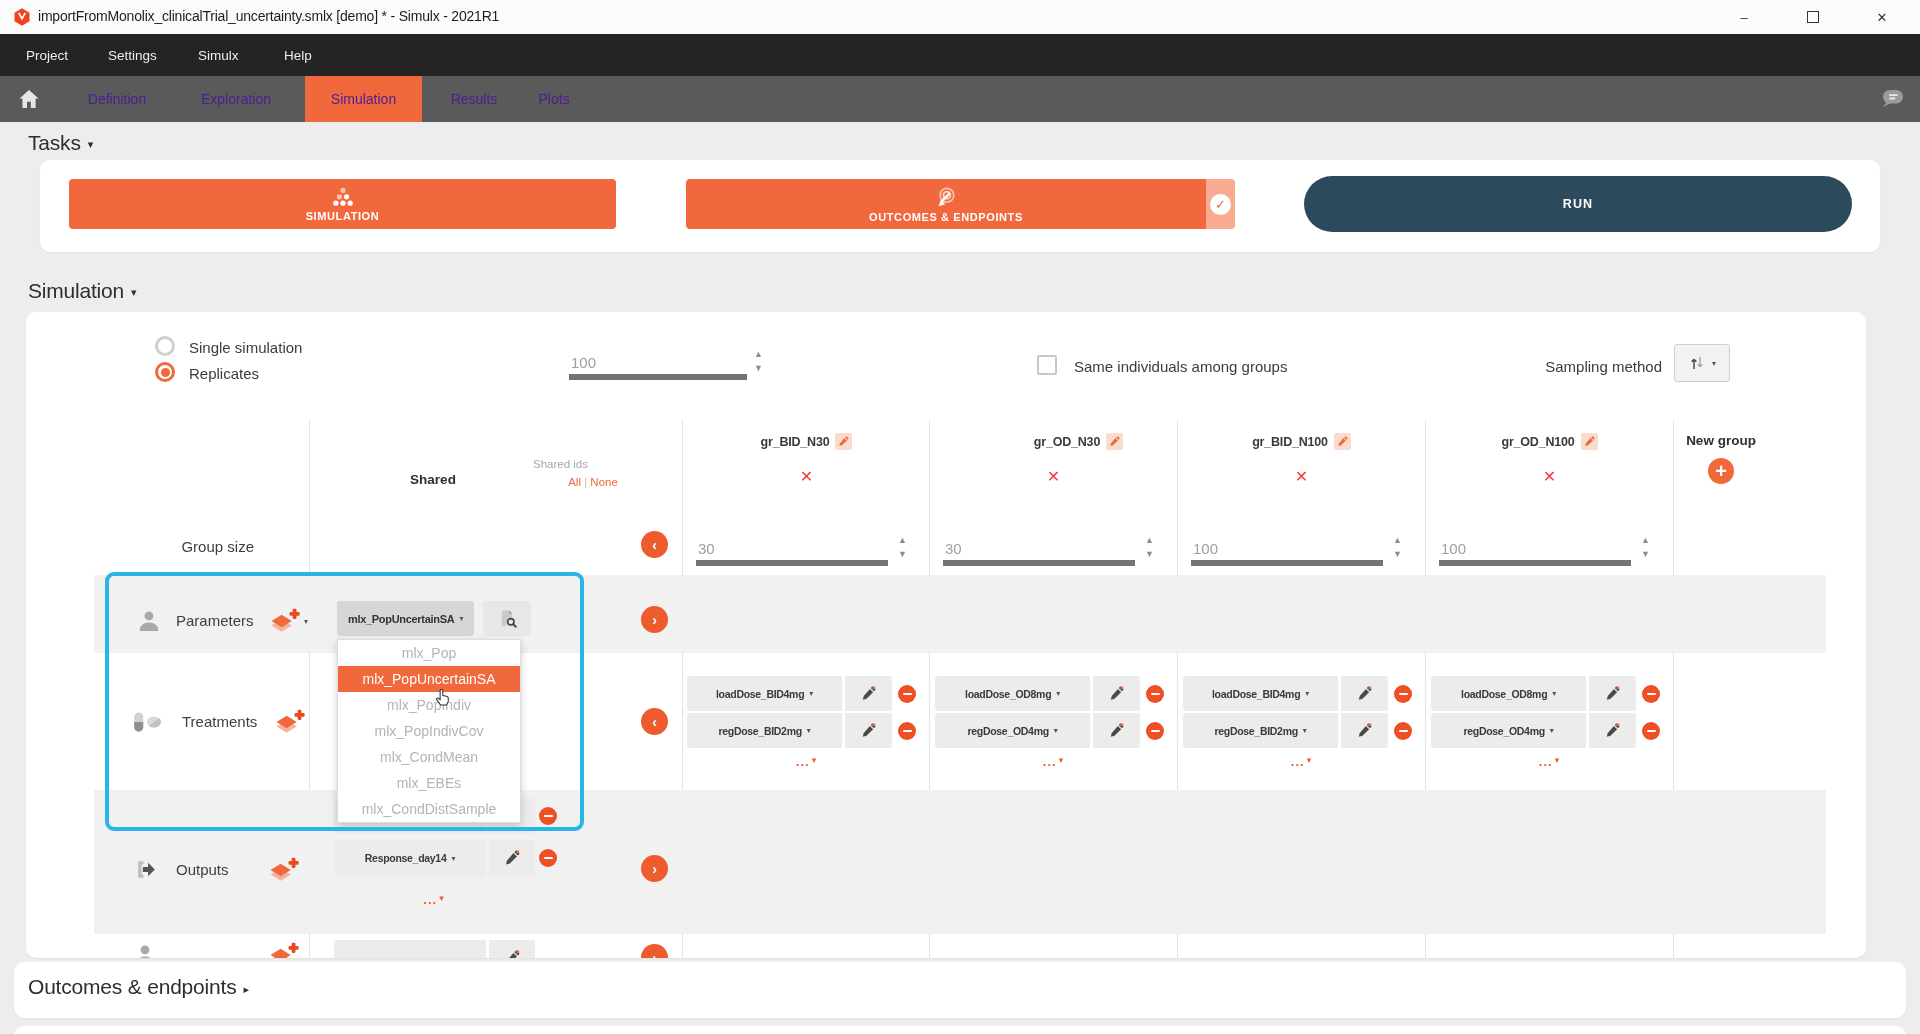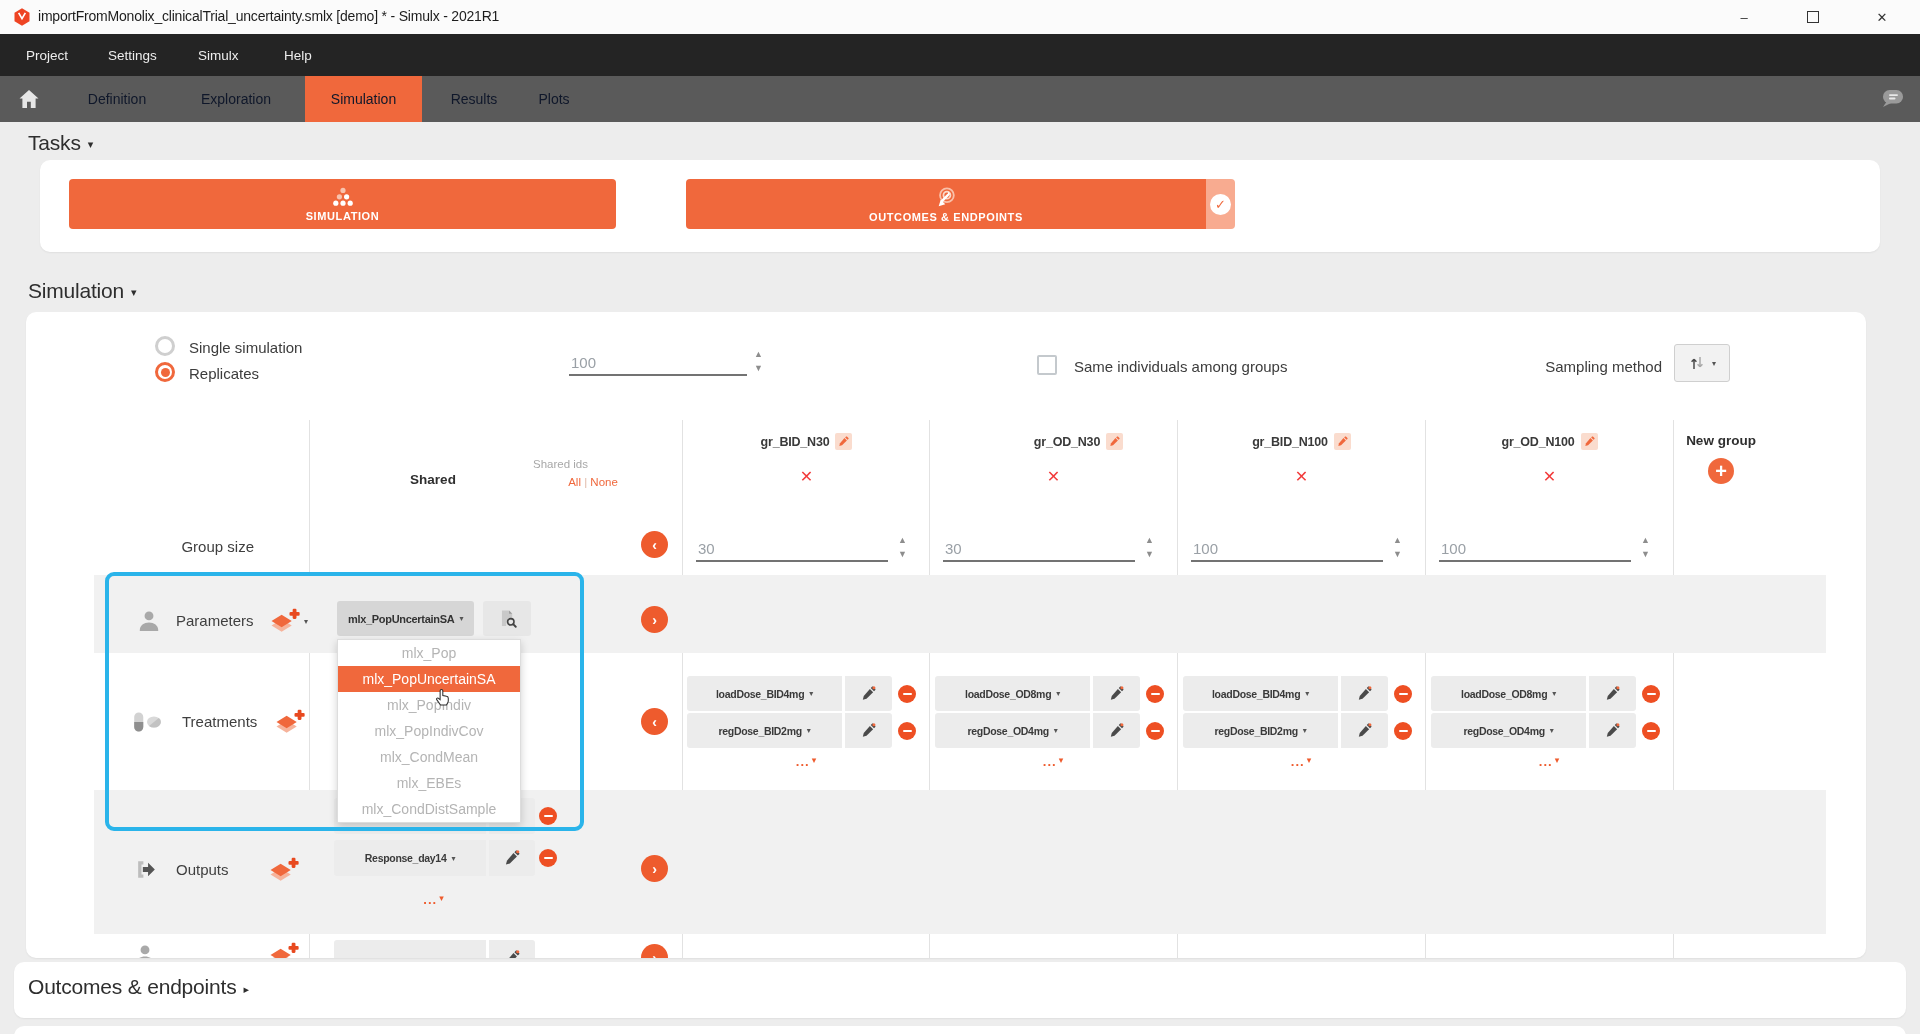--- a/index.html
+++ b/index.html
@@ -9,42 +9,42 @@
   .abs{position:absolute;}
   
   .titlebar{left:0;top:0;width:1920px;height:34px;background:#fbfbfb;border-bottom:1px solid #e5e5e5;}
   .title-text{left:38px;top:8px;font-size:14px;color:#1d1d1d;letter-spacing:-0.2px;}
   .winbtn{top:0;width:52px;height:34px;display:flex;align-items:center;justify-content:center;color:#333;font-size:13px;cursor:default;}
   
   .menubar{left:0;top:34px;width:1920px;height:42px;background:#242424;}
   .menu-item{top:0;height:42px;display:flex;align-items:center;color:#ededed;font-size:13.5px;padding:0 6px;}
   
   .tabbar{left:0;top:76px;width:1920px;height:46px;background:#5a5a5a;}
-  .tab{top:76px;height:46px;display:flex;align-items:center;justify-content:center;color:#0f172a;font-size:14px;}
+  .tab{top:76px;height:46px;display:flex;align-items:center;justify-content:center;color:#4c1d95;font-size:14px;}
   .tab.active{background:#f0683c;}
   
   .sec-header{font-size:21px;color:#2e2e2e;letter-spacing:-0.2px;}
   .sec-caret{font-size:11px;color:#2e2e2e;margin-left:7px;position:relative;top:-2px;}
   
   .card{background:#fff;border-radius:10px;box-shadow:0 1px 2px rgba(0,0,0,0.06);}
   
   .task-btn{display:flex;flex-direction:column;align-items:center;justify-content:center;gap:3px;
             background:#f0683c;border-radius:4px;color:#fff;font-weight:bold;font-size:11px;
             letter-spacing:0.6px;cursor:pointer;}
   .run-btn{background:#2d4a5c;border-radius:28px;display:flex;align-items:center;justify-content:center;
            color:#fff;font-weight:bold;font-size:12.5px;letter-spacing:1.2px;cursor:pointer;}
   .task-badge{background:#f8ab90;border-radius:0 4px 4px 0;display:flex;align-items:center;justify-content:center;}
   .badge-circle{width:21px;height:21px;background:#fff;border-radius:50%;display:flex;align-items:center;justify-content:center;
                 color:#f0683c;font-size:13px;font-weight:bold;}
   
   .radio{width:20px;height:20px;border-radius:50%;border:3px solid #cfcfcf;background:#fff;box-sizing:border-box;}
   .radio.sel{border:3px solid #f0683c;display:flex;align-items:center;justify-content:center;}
   .radio.sel::after{content:"";width:9px;height:9px;border-radius:50%;background:#f0683c;}
   .ctl-label{font-size:15px;color:#3c3c3c;}
-  .num-input{border:none;border-bottom:2px solid #737373;background:transparent;color:#9aa0a6;
+  .num-input{border:none;border-bottom:6px solid #737373;background:transparent;color:#9aa0a6;
              font-size:15px;font-family:inherit;outline:none;padding:0 0 3px 2px;}
   .spin{display:flex;flex-direction:column;gap:5px;color:#8d8d8d;font-size:9px;line-height:9px;}
   .checkbox{width:20px;height:20px;border:2px solid #c4c9cd;border-radius:2px;background:#fff;box-sizing:border-box;}
   .samp-btn{background:#f2f2f2;border:1px solid #cfcfcf;border-radius:3px;display:flex;align-items:center;
             justify-content:center;gap:6px;}
   
   .vline{width:1px;background:#e2e2e2;}
   .band{background:#f1f1f1;}
   .grp-name{font-weight:bold;font-size:12.5px;color:#3a3a3a;letter-spacing:-0.2px;}
   .pencil-chip{width:17px;height:17px;background:#fadcce;border-radius:2px;display:inline-flex;align-items:center;justify-content:center;margin-left:6px;}
@@ -195,20 +195,23 @@
   </div>
   <div class="abs task-btn" style="left:646px;top:19px;width:520px;height:50px;border-radius:4px 0 0 4px">
     <svg width="24" height="22">
         <use href="#sym-target"></use>
       </svg>
     <span>OUTCOMES &amp; ENDPOINTS</span>
   </div>
   <div class="abs task-badge" style="left:1166px;top:19px;width:29px;height:50px">
     <div class="badge-circle">✓</div>
   </div>
+  <div class="abs run-btn" style="left:1264px;top:16px;width:548px;height:56px">
+    <span>RUN</span>
+  </div>
 </div>
 
 <div class="abs" style="left:28px;top:279px">
   <span class="sec-header">Simulation</span><span class="sec-caret">▾</span>
 </div>
 
 <div class="abs card" style="left:26px;top:312px;width:1840px;height:646px;overflow:hidden">
 
   <div class="abs radio" style="left:129px;top:24px"></div>
   <div class="abs ctl-label" style="left:163px;top:27px">Single simulation</div>

